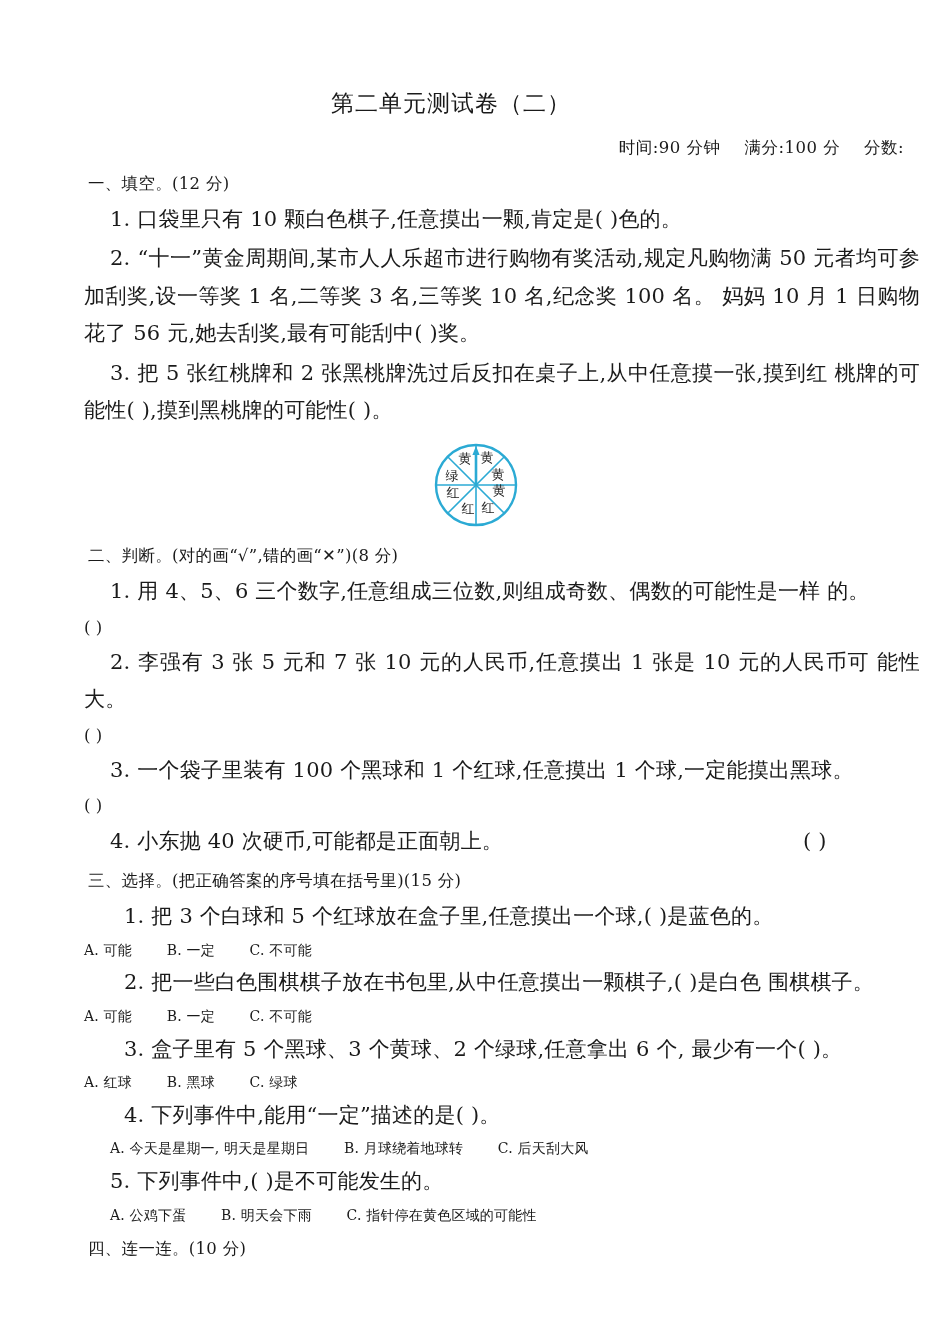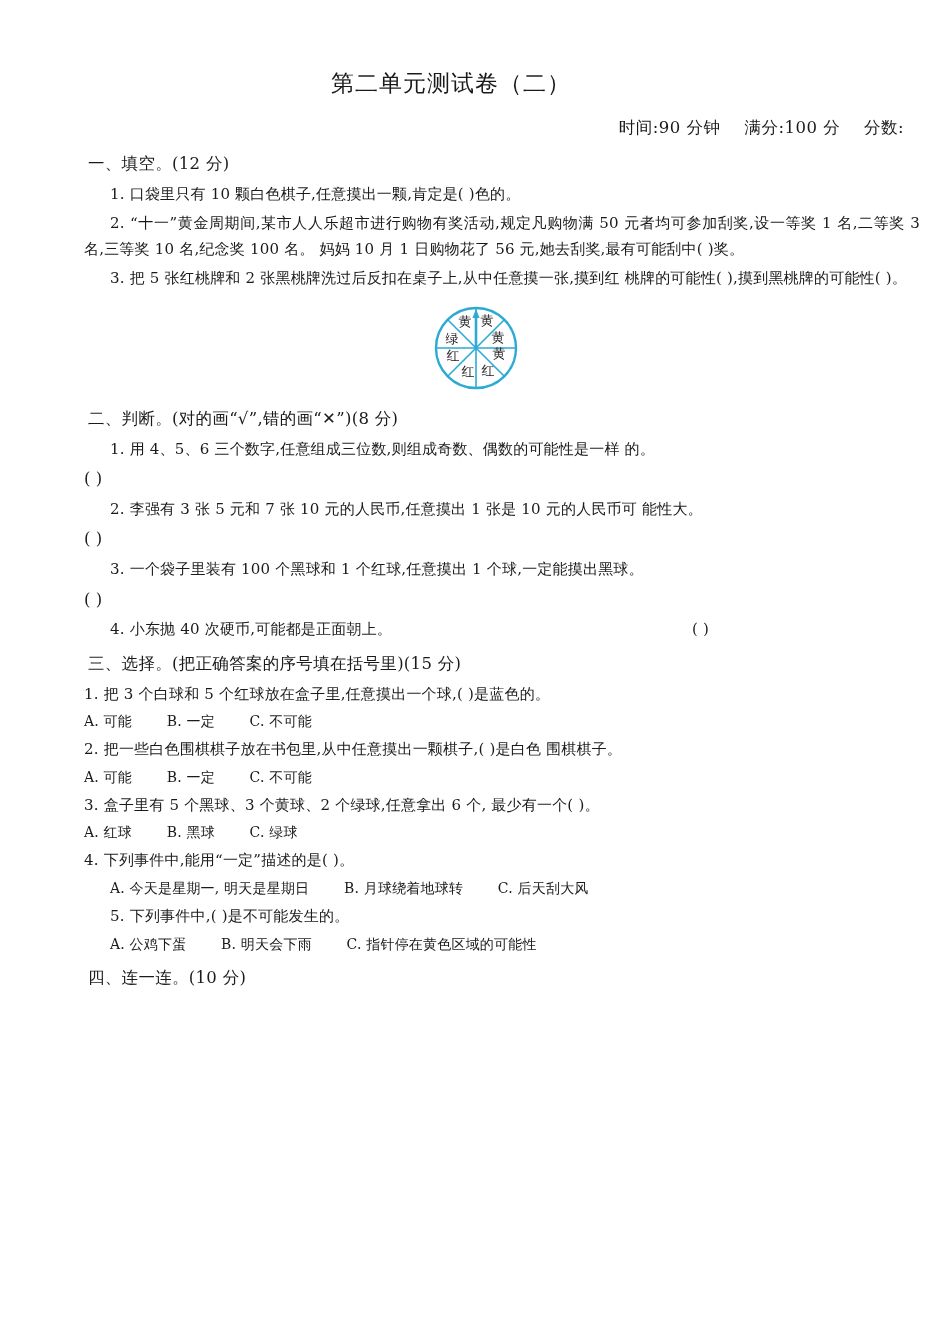--- a/index.html
+++ b/index.html
@@ -12,21 +12,21 @@
     height: 1344px;
     font-family: "DejaVu Serif", "Liberation Serif", serif;
     color: #1a1a1a;
     overflow: hidden;
   }
   .page {
     position: relative;
     width: 950px;
     height: 1344px;
     box-sizing: border-box;
-    padding: 68px 22px 0 84px;
+    padding: 88px 22px 0 84px;
   }
   .title {
     text-align: center;
     font-size: 23px;
     letter-spacing: 1px;
     margin: 0 0 18px 0;
     padding-right: 110px;
     font-weight: normal;
   }
   .exam-meta {
@@ -35,29 +35,29 @@
     margin: 0 24px 14px 0;
     letter-spacing: 0.5px;
   }
   .exam-meta span { margin-left: 18px; }
   .section-head {
     font-size: 16.5px;
     margin: 10px 0 6px 4px;
     letter-spacing: 0.3px;
   }
   .q {
-    font-size: 15px;
+    font-size: 21px;
     line-height: 1.78;
     margin: 0 0 2px 0;
     text-indent: 26px;
     letter-spacing: 0.2px;
     text-align: justify;
     padding-right: 8px;
   }
-  .q.flush { text-indent: 0; }
+  .q.flush { text-indent: 0; margin-left: 40px; }
   .opts {
     font-size: 14px;
     line-height: 1.78;
     margin: 0 0 2px 0;
     text-indent: 26px;
     letter-spacing: 0.2px;
   }
   .opts .o { margin-right: 30px; }
   .paren-line {
     font-size: 16.5px;

